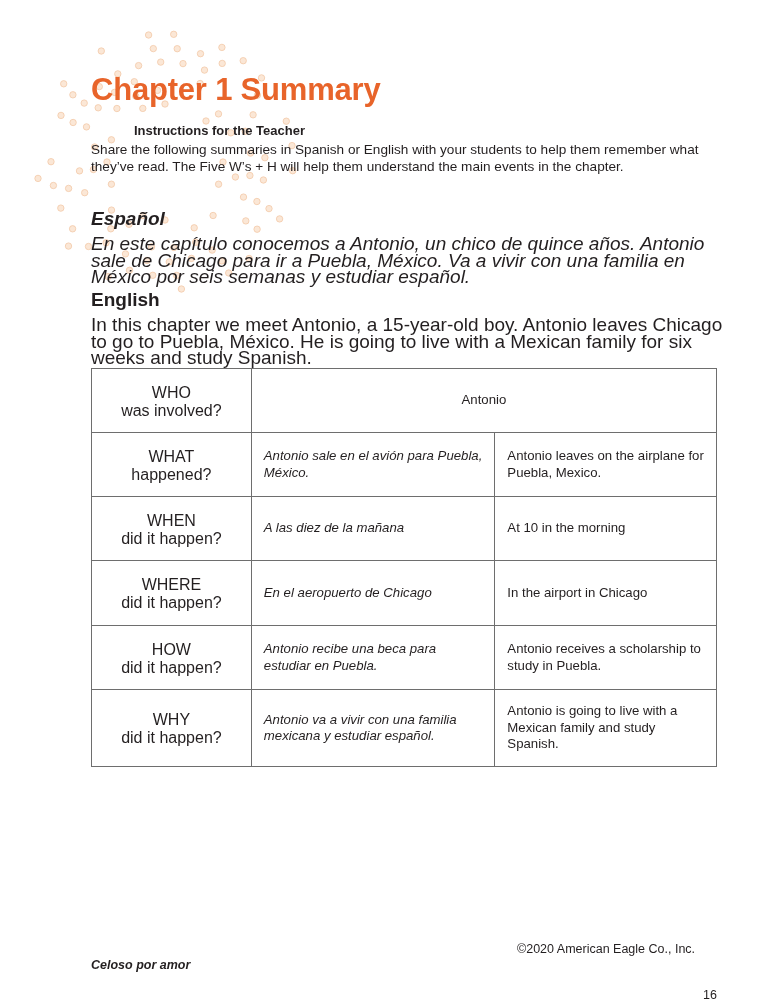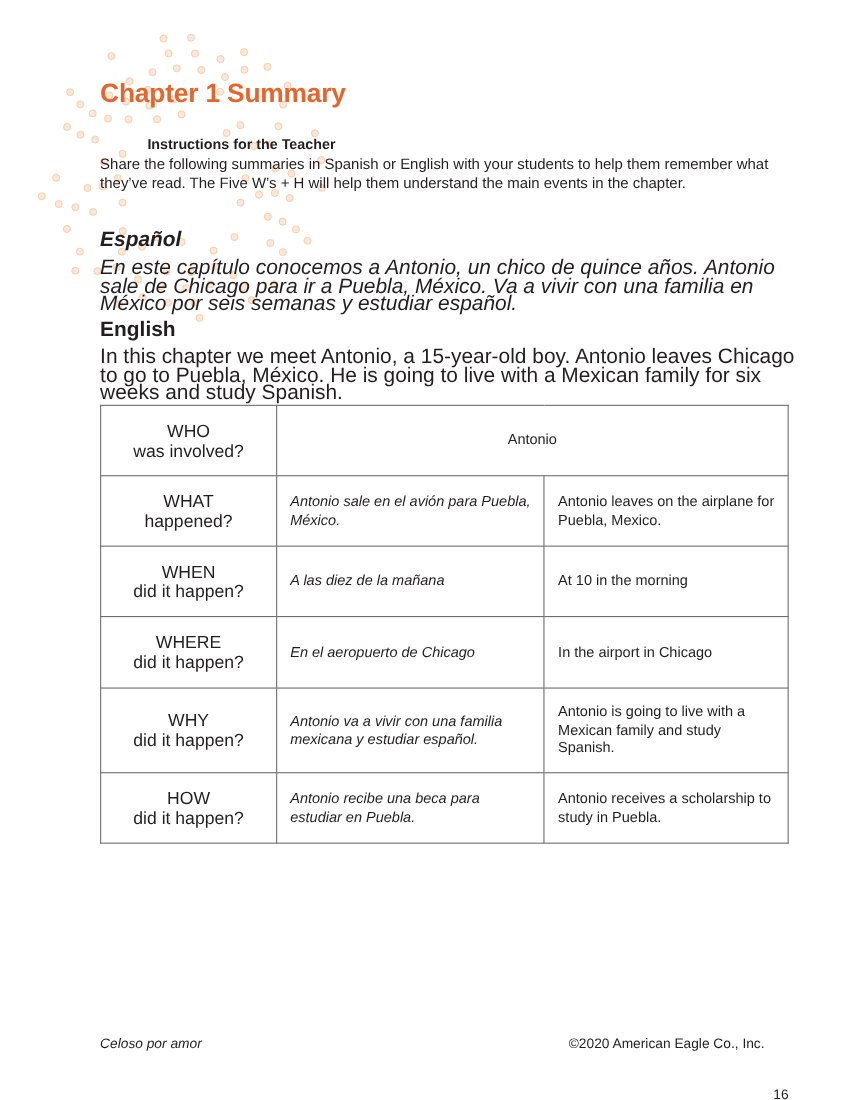--- a/index.html
+++ b/index.html
@@ -1,38 +1,38 @@
 <!DOCTYPE html>
 <html><head>
 <meta charset="utf-8">
 <style>
   html, body { margin: 0; padding: 0; background: #ffffff; }
   body { width: 773px; height: 1000px; position: relative; overflow: hidden;
          font-family: "Liberation Sans", sans-serif; color: #231f20; }
   #dots { position: absolute; left: 0; top: 0; width: 773px; height: 400px; pointer-events: none; }
-  .title { position: absolute; left: 91px; top: 72px; margin: 0; font-size: 24px; font-weight: bold;
+  .title { position: absolute; left: 91px; top: 72px; margin: 0; font-size: 31px; font-weight: bold;
            color: #e8642a; letter-spacing: -0.2px; }
   .instr-head { position: absolute; left: 91px; top: 123px; font-size: 13px; font-weight: bold; padding-left: 43px; }
   .instr-body { position: absolute; left: 91px; top: 142px; width: 640px; font-size: 13.6px; line-height: 16.5px; }
   .h2 { position: absolute; left: 91px; margin: 0; font-size: 19px; font-weight: bold; }
   .h2.es { top: 208px; font-style: italic; }
   .h2.en { top: 289px; }
   .para { position: absolute; left: 91px; width: 650px; font-size: 19px; line-height: 16.5px; }
   .para.es { top: 236px; font-style: italic; }
   .para.en { top: 317px; }
   table.w5h { position: absolute; left: 91px; top: 368px; width: 626px; border-collapse: collapse; font-size: 13.2px; }
   table.w5h td { border: 1px solid #6e6e6e; vertical-align: middle; padding: 0 12px; line-height: 16.5px; }
   td.q { width: 135px; text-align: center; padding: 0 6px; }
   td.q .big { display: block; font-size: 16px; line-height: 20px; }
   td.q .small { display: block; font-size: 16px; line-height: 16px; }
   td.es { width: 219px; font-style: italic; }
   td.en { width: 197px; }
   td.who-ans { text-align: center; }
   .footer { position: absolute; top: 942px; font-size: 12.5px; }
-  .footer.book { left: 91px; font-weight: normal; font-style: italic; }
+  .footer.book { left: 91px; font-weight: bold; font-style: italic; margin-top: 16px; }
   .footer.copy { left: 489px; margin-left: 28px; }
   .footer.page { left: 703px; margin-top: 46px; }
 </style>
 </head>
 <body>
 
 <svg id="dots" xmlns="http://www.w3.org/2000/svg">
     <circle cx="223.0" cy="162.0" r="3.2" fill="#fbe7d6" stroke="#f2c9a8" stroke-width="0.8"></circle>
     <circle cx="218.6" cy="184.2" r="3.2" fill="#fbe7d6" stroke="#f2c9a8" stroke-width="0.8"></circle>
     <circle cx="165.0" cy="220.0" r="3.2" fill="#fbe7d6" stroke="#f2c9a8" stroke-width="0.8"></circle>
@@ -164,34 +164,34 @@
     <td class="en">At 10 in the morning</td>
   </tr>
   <tr style="height:65px">
     <td class="q">
       <span class="big">WHERE</span>
       <span class="small">did it happen?</span>
     </td>
     <td class="es">En el aeropuerto de Chicago</td>
     <td class="en">In the airport in Chicago</td>
   </tr>
+  <tr style="height:64px">
+    <td class="q">
+      <span class="big">HOW</span>
+      <span class="small">did it happen?</span>
+    </td>
+    <td class="es">Antonio recibe una beca para estudiar en Puebla.</td>
+    <td class="en">Antonio receives a scholarship to study in Puebla.</td>
+  </tr>
   <tr style="height:77px">
     <td class="q">
       <span class="big">WHY</span>
       <span class="small">did it happen?</span>
     </td>
     <td class="es">Antonio va a vivir con una familia mexicana y estudiar español.</td>
     <td class="en">Antonio is going to live with a Mexican family and study Spanish.</td>
-  </tr>
-  <tr style="height:64px">
-    <td class="q">
-      <span class="big">HOW</span>
-      <span class="small">did it happen?</span>
-    </td>
-    <td class="es">Antonio recibe una beca para estudiar en Puebla.</td>
-    <td class="en">Antonio receives a scholarship to study in Puebla.</td>
   </tr>
 </tbody>
   </table>
 
 <div class="footer book">Celoso por amor</div>
 <div class="footer copy">©2020 American Eagle Co., Inc.</div>
 <div class="footer page">16</div>
 
 </body></html>

